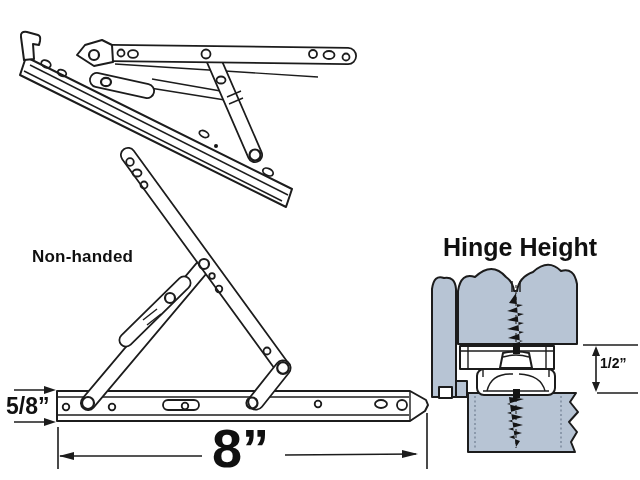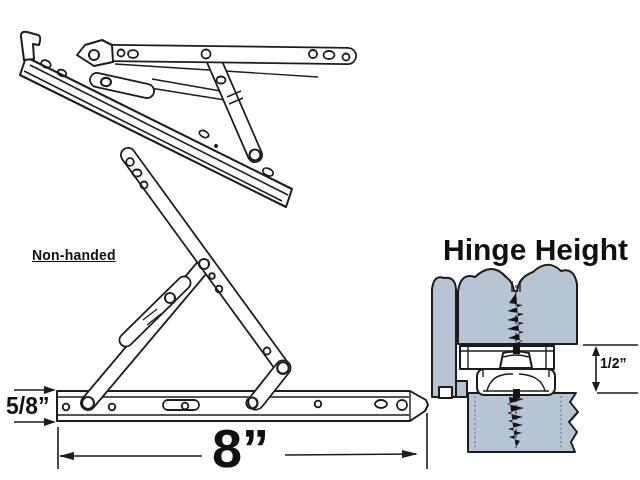--- a/index.html
+++ b/index.html
@@ -2,22 +2,22 @@
 <html><head>
 <meta charset="utf-8">
 <style>
   html,body{margin:0;padding:0;background:#fff;}
   #stage{
     position:relative;width:640px;height:480px;background:#ffffff;overflow:hidden;
     font-family:"Liberation Sans",sans-serif;color:#101010;
   }
   #lineart{position:absolute;left:0;top:0;}
   .label{position:absolute;font-weight:bold;white-space:nowrap;line-height:1;}
-  .lbl-nonhanded{left:32px;top:248px;font-size:14px;letter-spacing:.2px;text-decoration:underline;}
-  .lbl-hingeheight{left:443px;top:235px;font-size:30px;}
+  .lbl-nonhanded{left:32px;top:248px;font-size:17px;letter-spacing:.2px;}
+  .lbl-hingeheight{left:443px;top:235px;font-size:25px;}
   .lbl-58{left:6px;top:395px;font-size:23px;}
   .lbl-12{left:600px;top:356px;font-size:14px;}
   .lbl-8{left:212px;top:421px;font-size:54px;}
   .thin{stroke:#1c1c1c;fill:none;stroke-width:1.4;}
   .fw{fill:#ffffff;stroke:#1c1c1c;stroke-width:2;stroke-linejoin:round;}
   .co{stroke:#1c1c1c;stroke-width:16;stroke-linecap:round;fill:none;}
   .ci{stroke:#ffffff;stroke-width:12.5;stroke-linecap:round;fill:none;}
   .hole{fill:none;stroke:#1c1c1c;stroke-width:1.8;}
   .holeb{fill:none;stroke:#1c1c1c;stroke-width:2.2;}
   .blue{fill:#b7c4d4;stroke:#1c1c1c;stroke-width:2;stroke-linejoin:round;}

